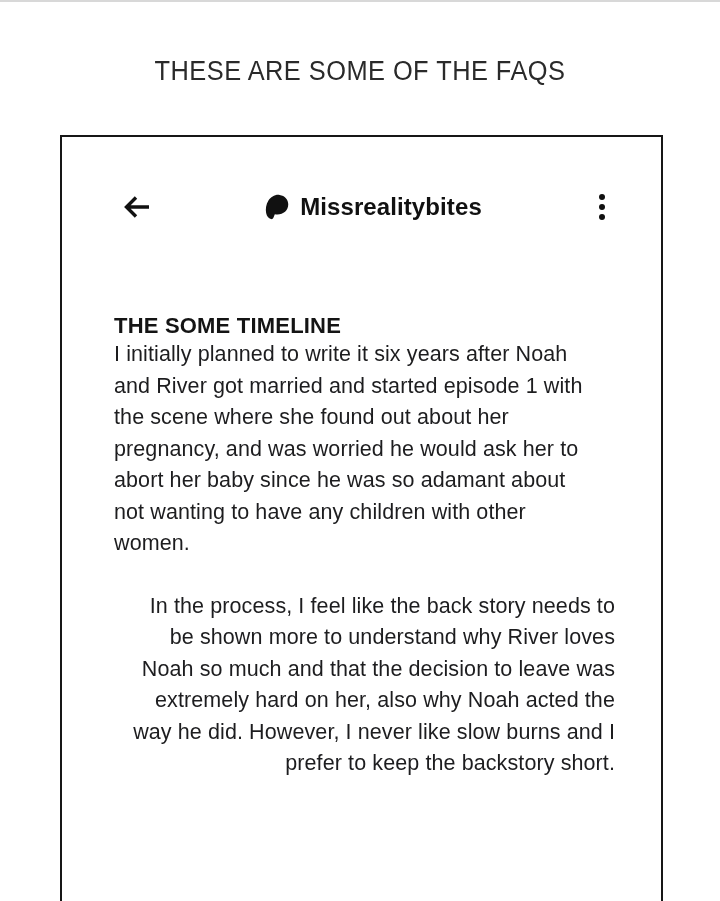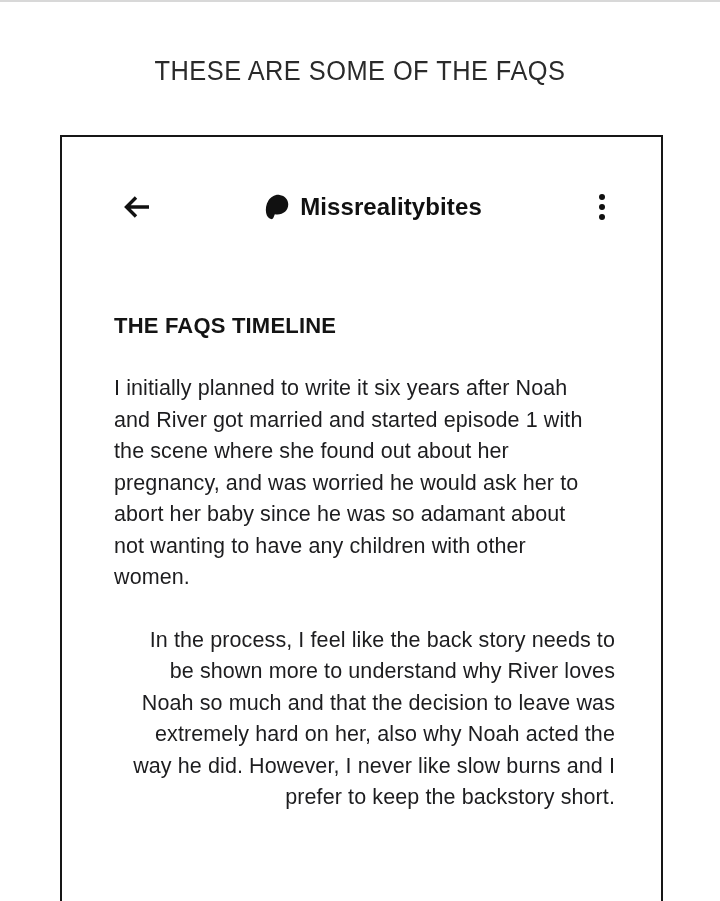--- a/index.html
+++ b/index.html
@@ -71,21 +71,20 @@
     margin-top: 86px;
     padding: 0 46px 0 52px;
   }
   .post-title {
     font-size: 22px;
     font-weight: 700;
     color: #141414;
     letter-spacing: 0.2px;
   }
   .post-paragraph {
-    margin-top: 34px;
     font-size: 21.5px;
     line-height: 31.5px;
     color: #1d1d1f;
     white-space: pre-line;
     letter-spacing: 0.1px;
   }
   .post-paragraph + .post-paragraph {
     margin-top: 31px;
     text-align: right;
   }
@@ -125,21 +124,21 @@
       <svg width="8" height="28" viewBox="0 0 8 28" aria-hidden="true">
         <circle cx="4" cy="4" r="3" fill="#111111"></circle>
         <circle cx="4" cy="14" r="3" fill="#111111"></circle>
         <circle cx="4" cy="24" r="3" fill="#111111"></circle>
       </svg>
     </span>
 
   </div>
 
   <div class="post-body">
-    <h2 class="post-title">THE FAQS TIMELINE</h2>
+    <h2 class="post-title">THE SOME TIMELINE</h2>
 
     <p class="post-paragraph">I initially planned to write it six years after Noah
 and River got married and started episode 1 with
 the scene where she found out about her
 pregnancy, and was worried he would ask her to
 abort her baby since he was so adamant about
 not wanting to have any children with other
 women.</p>
 
     <p class="post-paragraph">In the process, I feel like the back story needs to

